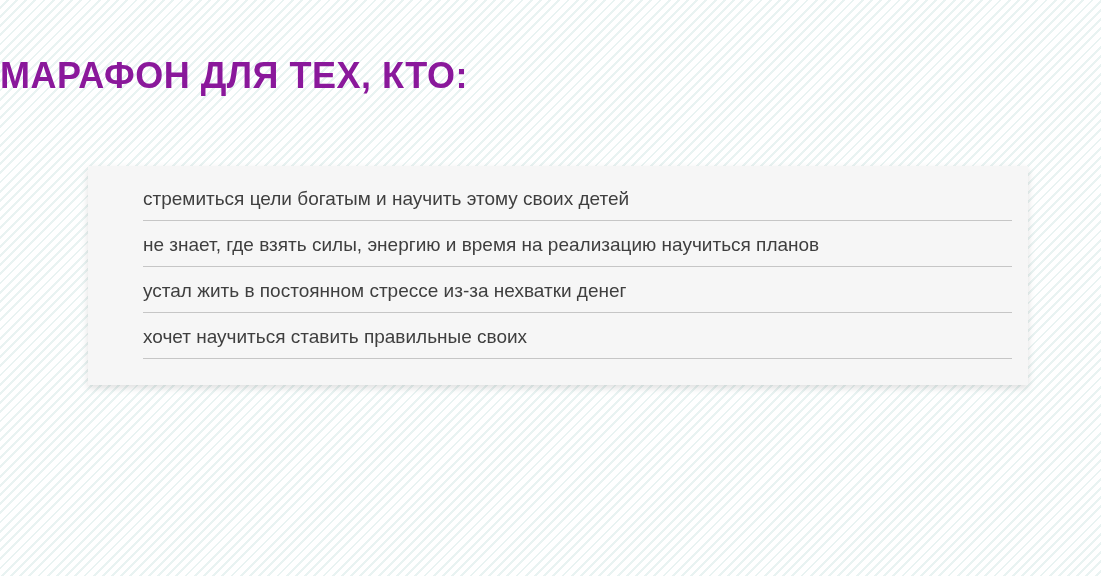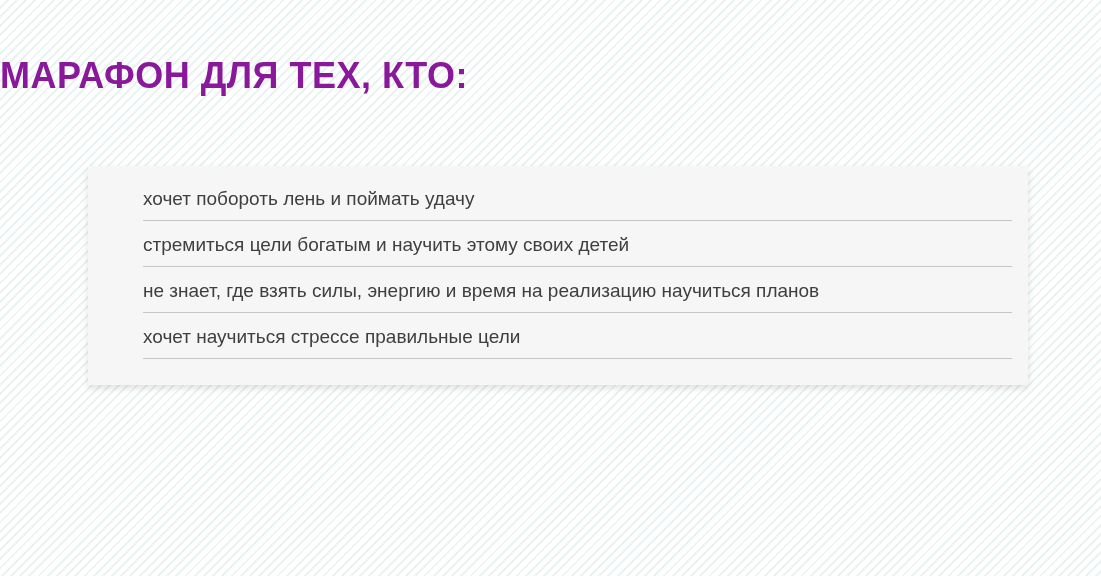--- a/index.html
+++ b/index.html
@@ -49,18 +49,18 @@
     color: #3f3f3f;
   }
 </style>
 </head>
 <body>
 
 <h1 class="section-title">МАРАФОН ДЛЯ ТЕХ, КТО:</h1>
 
 <div class="audience-card">
   <ul class="audience-list">
-    <li>хочет побороть лень и поймать удачу</li>
     <li>стремиться цели богатым и научить этому своих детей</li>
     <li>не знает, где взять силы, энергию и время на реализацию научиться планов</li>
-    <li>хочет научиться стрессе правильные цели</li>
+    <li>устал жить в постоянном стрессе из-за нехватки денег</li>
+    <li>хочет научиться ставить правильные своих</li>
   </ul>
 </div>
 
 </body></html>

